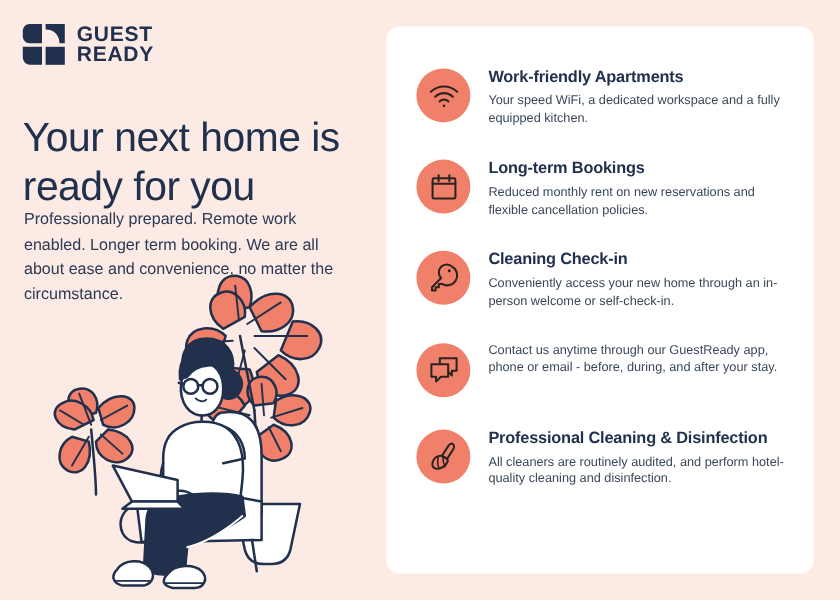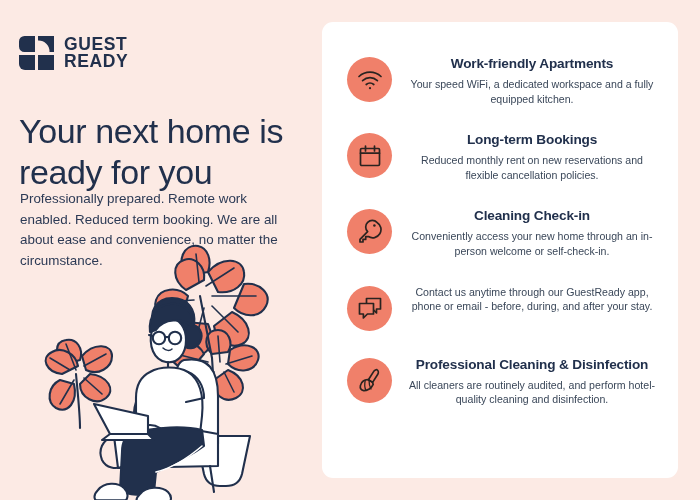--- a/index.html
+++ b/index.html
@@ -17,21 +17,21 @@
     position: relative;
     width: 700px;
     height: 500px;
     background: #fceae4;
   }
 
   
   .left-col {
     position: absolute;
     left: 0;
-    top: 16px;
+    top: 0;
     width: 322px;
     height: 417px;
   }
   .logo-row {
     position: absolute;
     left: 18px;
     top: 19px;
     display: flex;
     align-items: center;
     gap: 9px;
@@ -113,21 +113,21 @@
     width: 45px;
     height: 45px;
     border-radius: 50%;
     background: #f0806a;
     display: flex;
     align-items: center;
     justify-content: center;
     margin-top: 2px;
   }
   .icon-circle svg { display: block; }
-  .feature-text { padding-top: 1px; text-align: center; }
+  .feature-text { padding-top: 1px; }
   .feature-title {
     font-size: 13.6px;
     font-weight: 700;
     color: #21304c;
     line-height: 1.25;
     margin-bottom: 4px;
     letter-spacing: -0.15px;
   }
   .feature-desc {
     font-size: 10.6px;
@@ -154,21 +154,21 @@
 
         <rect x="20" y="20" width="16" height="15" fill="#21304c"></rect>
       </svg>
       <div class="logo-wordmark">
         <span class="logo-line">GUEST</span>
         <span class="logo-line">READY</span>
       </div>
     </div>
 
     <h1 class="headline">Your next home is ready for you</h1>
-    <p class="subhead">Professionally prepared. Remote work enabled. Reduced term booking. We are all about ease and convenience, no matter the circumstance.</p>
+    <p class="subhead">Professionally prepared. Remote work enabled. Longer term booking. We are all about ease and convenience, no matter the circumstance.</p>
 
     <svg class="illustration" viewBox="0 0 285 270">
       <g fill="none" stroke="#21304c" stroke-width="2.1" stroke-linecap="round" stroke-linejoin="round">
 
         <g>
 
           <path d="M150 38 C140 22 148 6 162 8 C172 10 176 22 172 34 Z" fill="#f0806a"></path>
           <path d="M172 34 C186 18 206 20 208 34 C210 46 198 56 182 54 Z" fill="#f0806a"></path>
           <path d="M208 46 C224 44 236 56 230 68 C224 80 208 80 198 70 Z" fill="#f0806a"></path>
           <path d="M196 74 C214 82 218 100 206 106 C194 112 180 102 178 88 Z" fill="#f0806a"></path>

